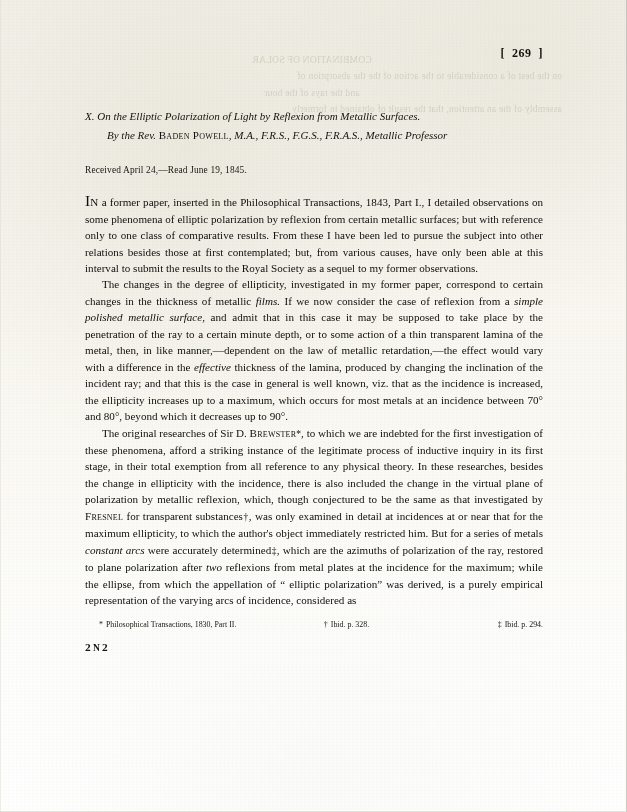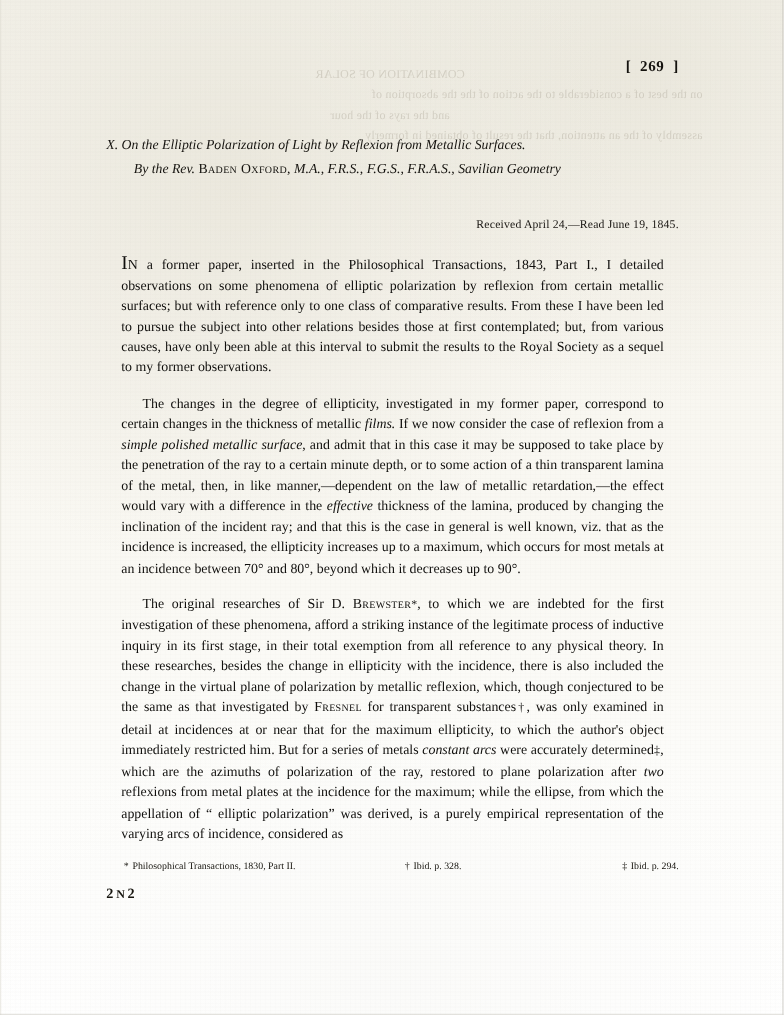--- a/index.html
+++ b/index.html
@@ -110,38 +110,38 @@
   .title-line1 { text-indent: 0; }
   .title-line2, .title-line3 { padding-left: 22px; }
   .roman-num { font-style: italic; font-weight: normal; }
   .smallcaps {
     font-variant: small-caps;
     font-style: normal;
     letter-spacing: .3px;
   }
 
   .received {
-    margin-top: 31px;
-    text-align: right;
+    margin-top: 21px;
+    text-align: left;
     font-size: 9.4px;
     letter-spacing: .15px;
     color: #1a1713;
   }
 
   .body-text {
     margin-top: 19px;
     font-size: 11.1px;
     line-height: 16.45px;
     text-align: justify;
     text-justify: inter-word;
     color: #100f0d;
     hyphens: none;
   }
   .body-text p {
-    margin: 12px;
+    margin: 0;
     text-indent: 17px;
   }
   .body-text p.first { text-indent: 0; }
   .dropcap-i {
     font-size: 15.5px;
     line-height: 0;
     font-weight: normal;
   }
   .sc { font-variant: small-caps; letter-spacing: .25px; }
   .it { font-style: italic; }
@@ -187,21 +187,21 @@
   <div class="grain"></div>
 
   <div class="content">
 
     <div class="folio"><span class="brk">[</span><span class="num">269</span><span class="brk">]</span></div>
 
     <div class="title-block">
       <div class="title-line1"><span class="roman-num">X.</span>
         <span>On the Elliptic Polarization of Light by Reflexion from Metallic Surfaces.</span></div>
       <div class="title-line2"><span>By the Rev.</span>
-        <span class="smallcaps">Baden Oxford</span><span>, M.A., F.R.S., F.G.S., F.R.A.S., Savilian Geometry</span></div>
+        <span class="smallcaps">Baden Powell</span><span>, M.A., F.R.S., F.G.S., F.R.A.S., Metallic Professor</span></div>
     </div>
 
     <div class="received">Received April 24,—Read June 19, 1845.</div>
 
     <div class="body-text">
 
       <p class="first"><span class="dropcap-i">I</span><span class="sc">N</span><span> a former paper, inserted in the Philosophical Transactions, 1843, Part I., I detailed observations on some phenomena of elliptic polarization by reflexion from certain metallic surfaces; but with reference only to one class of comparative results. From these I have been led to pursue the subject into other relations besides those at first contemplated; but, from various causes, have only been able at this interval to submit the results to the Royal Society as a sequel to my former observations.</span></p>
 
       <p><span>The changes in the degree of ellipticity, investigated in my former paper, correspond to certain changes in the thickness of metallic </span><span class="it">films.</span><span>  If we now consider the case of reflexion from a </span><span class="it">simple polished metallic surface</span><span>, and admit that in this case it may be supposed to take place by the penetration of the ray to a certain minute depth, or to some action of a thin transparent lamina of the metal, then, in like manner,—dependent on the law of metallic retardation,—the effect would vary with a difference in the </span><span class="it">effective</span><span> thickness of the lamina, produced by changing the inclination of the incident ray; and that this is the case in general is well known, viz. that as the incidence is increased, the ellipticity increases up to a maximum, which occurs for most metals at an incidence between 70° and 80°, beyond which it decreases up to 90°.</span></p>
 

